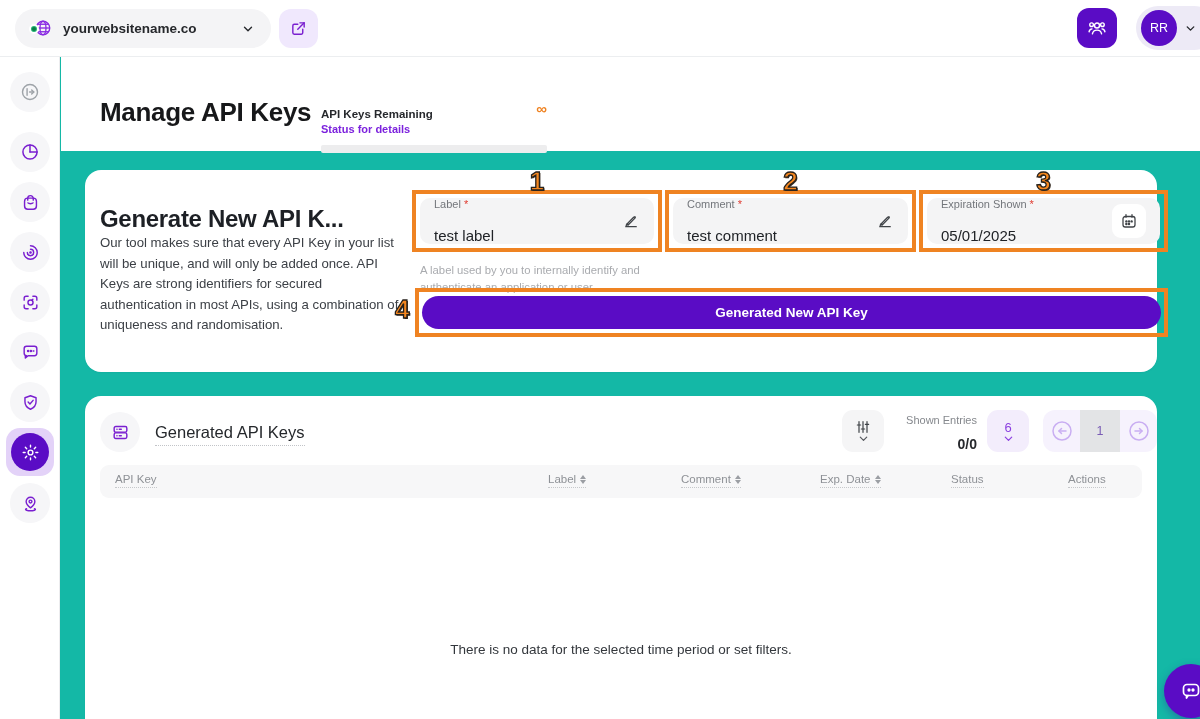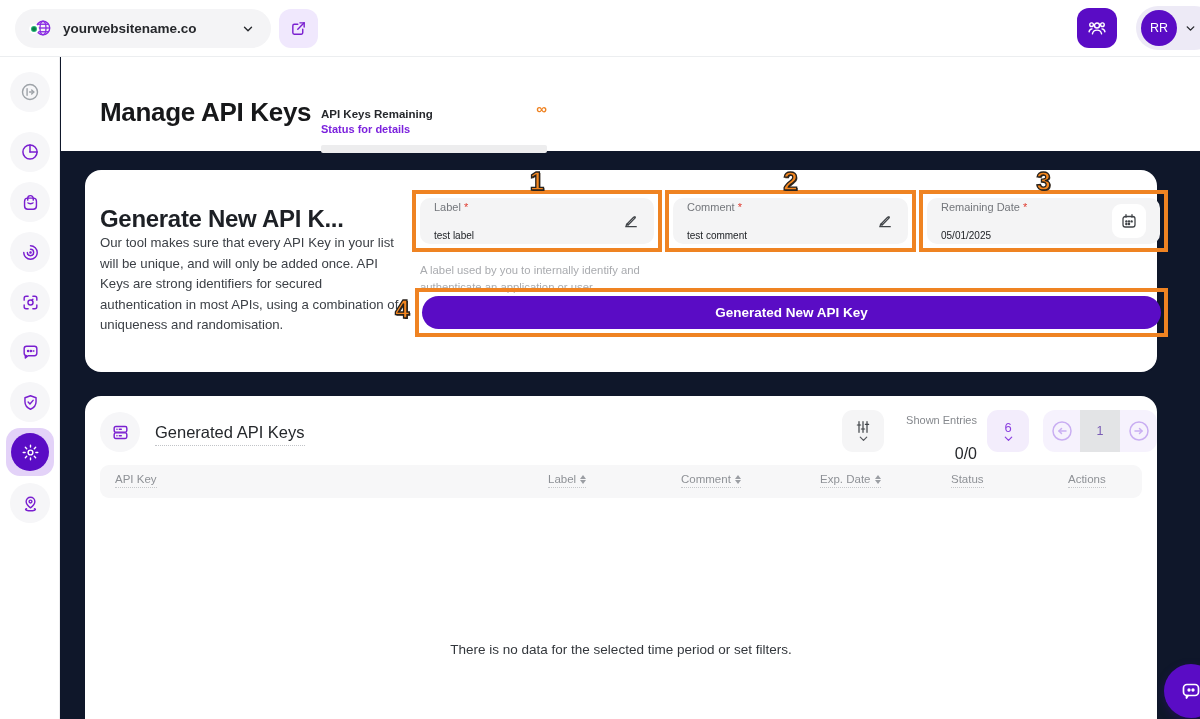--- a/index.html
+++ b/index.html
@@ -1,18 +1,18 @@
 <!DOCTYPE html>
 <html><head>
 <meta charset="utf-8">
 <style>
   * { margin:0; padding:0; box-sizing:border-box; }
   html,body { width:1200px; height:719px; }
   body { font-family:"Liberation Sans", sans-serif; background:#f2f3f5; overflow:hidden; position:relative; }
-  .app { position:absolute; inset:0; width:1200px; height:719px; overflow:hidden; background:#0f172a; }
+  .app { position:absolute; inset:0; width:1200px; height:719px; overflow:hidden; background:#14b8a6; }
 
   
   .topbar { position:absolute; left:0; top:0; width:1200px; height:57px; background:#ffffff; border-bottom:1px solid #eceef0; z-index:30; }
   .site-pill { position:absolute; left:15px; top:9px; width:256px; height:39px; background:#f4f4f6; border-radius:20px; display:flex; align-items:center; gap:10px; padding:0 16px; cursor:pointer; }
   .globe-wrap { position:relative; width:22px; height:22px; flex:0 0 auto; }
   .globe-wrap svg { position:absolute; left:3px; top:1px; }
   .green-dot { position:absolute; left:-2px; top:6px; width:10px; height:10px; border-radius:50%; background:#21b573; border:2px solid #fff; }
   .green-dot::after { content:""; position:absolute; left:1px; top:1px; width:4px; height:4px; border-radius:50%; background:#0b7a4b; }
   .site-name { font-size:13.5px; font-weight:bold; color:#26282c; flex:1; }
   .ext-btn { position:absolute; left:279px; top:9px; width:39px; height:39px; border-radius:12px; background:#f0e8fd; display:flex; align-items:center; justify-content:center; cursor:pointer; }
@@ -47,33 +47,33 @@
 
   
   .ann-box { position:absolute; border:4px solid #ef8322; background:transparent; }
   .ann-num { position:absolute; font-size:26px; font-weight:bold; color:#f5871f; -webkit-text-stroke:1.3px #26211c; text-shadow:1px 1px 0 #3a3026; line-height:1; }
   .ann-num.top { left:50%; transform:translateX(-50%); top:-26px; }
   .ann-num.left { left:-24px; top:4px; }
   .field { position:absolute; left:4px; top:4px; right:4px; bottom:4px; background:#f4f4f5; border-radius:10px; display:flex; align-items:center; padding:0 14px; cursor:text; }
   .field-text { flex:1; }
   .field-label { font-size:11px; color:#73767b; }
   .req { color:#e03a2f; margin-left:3px; }
-  .field-value { font-size:10px; color:#202327; margin-top:17px; }
+  .field-value { font-size:15px; color:#202327; margin-top:17px; }
   .field-icon { color:#3f4347; display:flex; align-items:center; }
   .cal-chip { width:34px; height:34px; border-radius:9px; background:#ffffff; display:flex; align-items:center; justify-content:center; color:#3f4347; }
   .field-helper { position:absolute; left:335px; top:92px; width:262px; font-size:11.3px; line-height:1.5; color:#a9abaf; }
   .gen-btn { position:absolute; left:3px; top:4px; right:3px; bottom:4px; background:#5a0cc5; border:none; border-radius:19px; color:#ffffff; font-size:13.5px; font-weight:bold; font-family:"Liberation Sans",sans-serif; cursor:pointer; }
 
   
   .tbl-icon-circle { position:absolute; left:15px; top:16px; width:40px; height:40px; border-radius:50%; background:#f6f6f8; display:flex; align-items:center; justify-content:center; color:#7a1fd0; }
   .tbl-title { position:absolute; left:70px; top:27px; font-size:16.5px; color:#25282c; border-bottom:1px dotted #c2c4c8; padding-bottom:3px; }
   .filter-btn { position:absolute; left:757px; top:14px; width:42px; height:42px; border-radius:11px; background:#f5f5f6; display:flex; flex-direction:column; align-items:center; justify-content:center; color:#3c4045; cursor:pointer; }
   .shown { position:absolute; left:806px; top:18px; width:86px; text-align:right; }
   .shown-label { font-size:11px; color:#85888d; }
-  .shown-value { font-size:16px; font-weight:normal; color:#26282c; margin-top:19px; }
+  .shown-value { font-size:14px; font-weight:bold; color:#26282c; margin-top:10px; }
   .pagesize-btn { position:absolute; left:902px; top:14px; width:42px; height:42px; border-radius:11px; background:#f3edfc; display:flex; flex-direction:column; align-items:center; justify-content:center; color:#8b3fe0; cursor:pointer; }
   .pagesize-val { font-size:13px; color:#8b3fe0; }
   .pager { position:absolute; left:958px; top:14px; width:114px; height:42px; border-radius:12px; background:#f6f2fd; display:flex; align-items:center; overflow:hidden; }
   .pager-arrow { width:37px; height:42px; display:flex; align-items:center; justify-content:center; color:#c9aef2; cursor:pointer; }
   .pager-page { width:40px; height:42px; background:#e3e4e6; display:flex; align-items:center; justify-content:center; font-size:12.5px; color:#7a5bb5; cursor:pointer; }
 
   
   .thead { position:absolute; left:15px; top:69px; width:1042px; height:33px; background:#f7f7f8; border-radius:9px; }
   .th { position:absolute; top:8px; font-size:11.5px; color:#8e9196; border-bottom:1px dotted #c6c8cb; padding-bottom:2px; display:inline-flex; align-items:center; gap:4px; cursor:pointer; }
   .sort-glyph { display:inline-flex; flex-direction:column; gap:1px; }
@@ -277,21 +277,21 @@
               <line x1="5" y1="19.5" x2="19" y2="19.5"></line>
           </svg>
         </span>
       </div>
     </div>
 
     <div class="ann-box" style="left:834px; top:20px; width:249px; height:62px;">
       <div class="ann-num top">3</div>
       <div class="field">
         <div class="field-text">
-          <div class="field-label"><span>Remaining Date</span><span class="req">*</span></div>
+          <div class="field-label"><span>Expiration Shown</span><span class="req">*</span></div>
           <div class="field-value">05/01/2025</div>
         </div>
         <span class="cal-chip">
           <svg width="18" height="18" viewBox="0 0 24 24" fill="none" stroke="currentColor" stroke-width="1.7" stroke-linecap="round" stroke-linejoin="round">
             <rect x="4" y="6" width="16" height="14" rx="3"></rect>
               <line x1="8" y1="3.5" x2="8" y2="7"></line>
               <line x1="16" y1="3.5" x2="16" y2="7"></line>
             <circle cx="8.5" cy="12.5" r="0.8" fill="currentColor"></circle>
               <circle cx="12" cy="12.5" r="0.8" fill="currentColor"></circle>
               <circle cx="15.5" cy="12.5" r="0.8" fill="currentColor"></circle>

